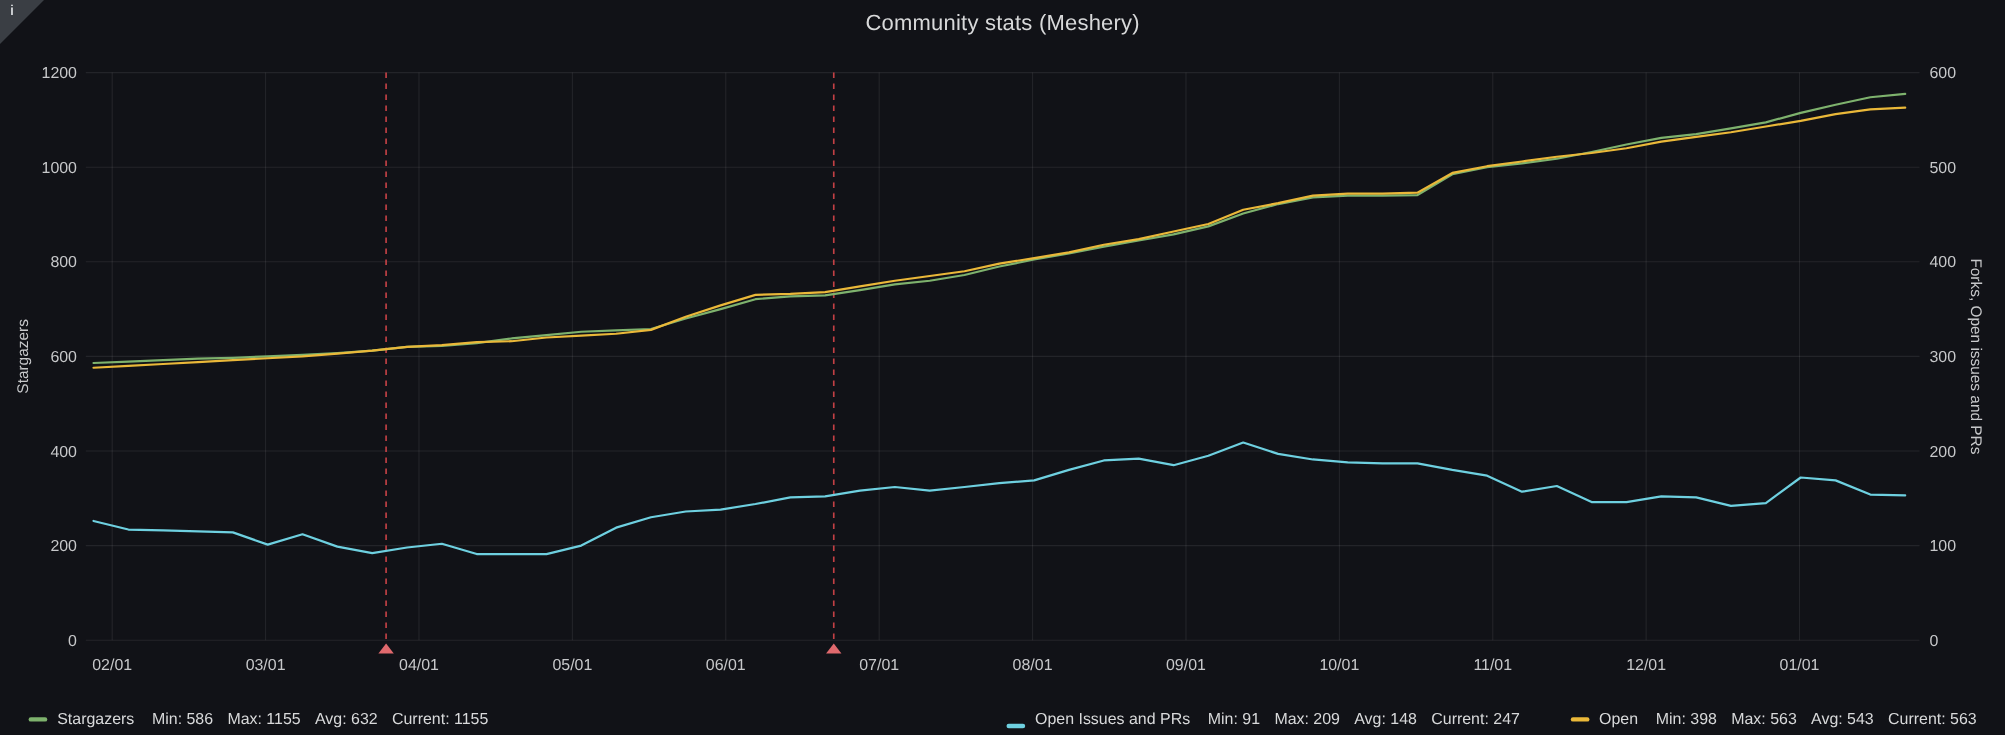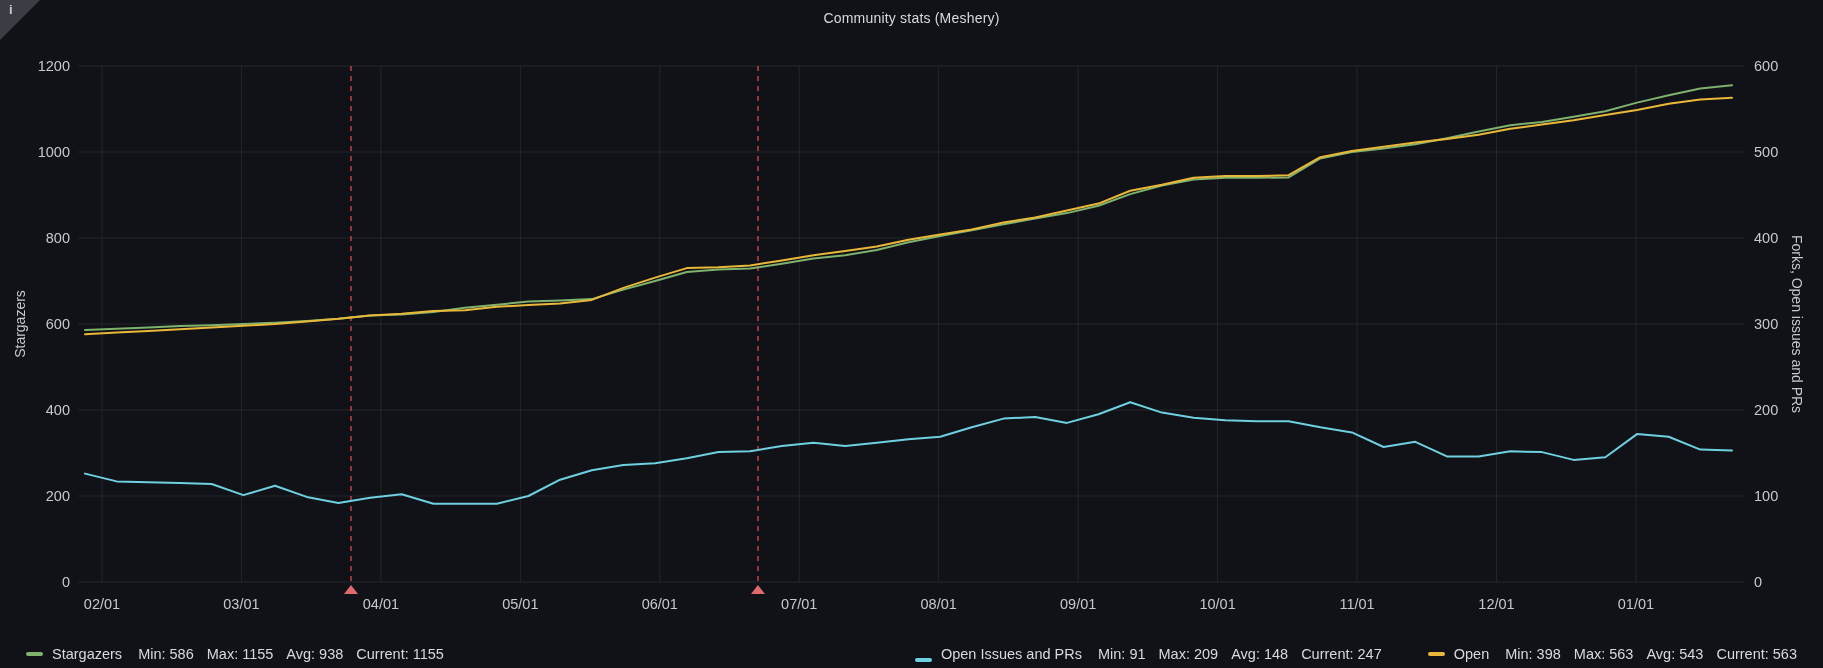--- a/index.html
+++ b/index.html
@@ -13,21 +13,21 @@
   }
   .panel{position:absolute;inset:0;}
   .info-corner{
     position:absolute;top:0;left:0;width:40px;height:40px;
     background:#3a3e44;
     clip-path:polygon(0 0,100% 0,0 100%);
   }
   .panel-title{
     position:absolute;top:10px;left:0;right:0;
     text-align:center;
-    font-size:14px;font-weight:500;color:#d8d9da;
+    font-size:20px;font-weight:500;color:#d8d9da;
     letter-spacing:.2px;
   }
   svg.chart{position:absolute;top:0;left:0;}
   .axis-title{
     position:absolute;
     font-size:14px;color:#c7c8ca;white-space:nowrap;
   }
   .axis-title-left{
     top:324px;left:14px;
     transform:translate(-50%,-50%) rotate(-90deg);
@@ -126,21 +126,21 @@
   <div class="axis-title axis-title-left">Stargazers</div>
   <div class="axis-title axis-title-right">Forks, Open issues and PRs</div>
 
   <div class="legend">
 
     <div class="legend-item">
       <span class="swatch" style="background: rgb(126, 178, 109);"></span>
       <span class="lg-label">Stargazers</span>
       <span class="lg-pair"><span class="lg-k">Min:</span><span class="lg-v">586</span></span>
       <span class="lg-pair"><span class="lg-k">Max:</span><span class="lg-v">1155</span></span>
-      <span class="lg-pair"><span class="lg-k">Avg:</span><span class="lg-v">938</span></span>
+      <span class="lg-pair"><span class="lg-k">Avg:</span><span class="lg-v">632</span></span>
       <span class="lg-pair"><span class="lg-k">Current:</span><span class="lg-v">1155</span></span>
     </div>
 
     <div class="legend-item push-right">
       <span class="swatch" style="background: rgb(110, 208, 224);"></span>
       <span class="lg-label">Open Issues and PRs</span>
       <span class="lg-pair"><span class="lg-k">Min:</span><span class="lg-v">91</span></span>
       <span class="lg-pair"><span class="lg-k">Max:</span><span class="lg-v">209</span></span>
       <span class="lg-pair"><span class="lg-k">Avg:</span><span class="lg-v">148</span></span>
       <span class="lg-pair"><span class="lg-k">Current:</span><span class="lg-v">247</span></span>

